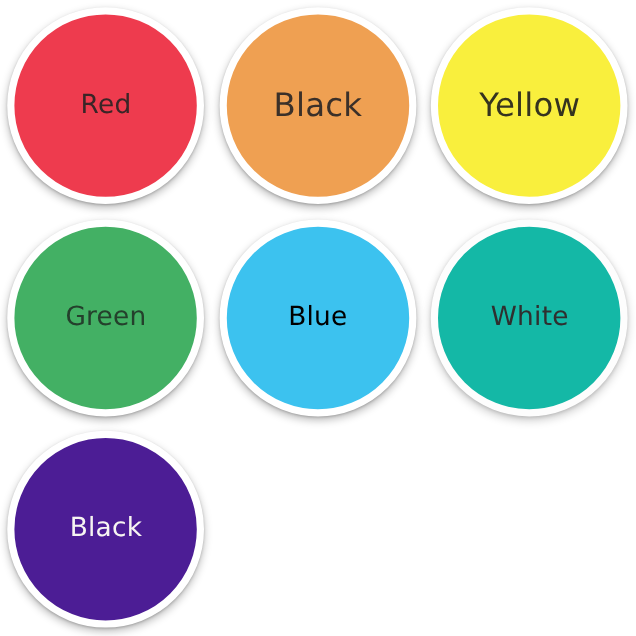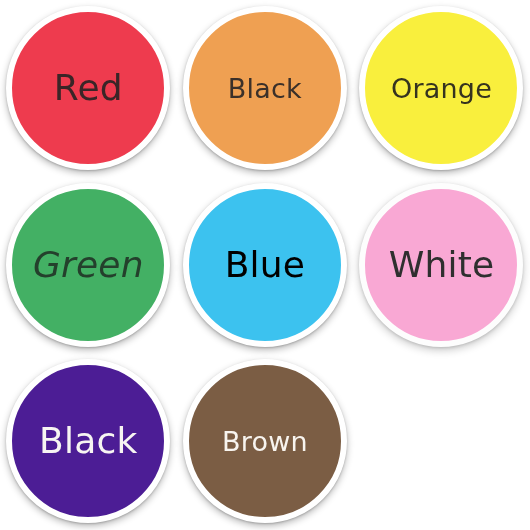--- a/index.html
+++ b/index.html
@@ -43,21 +43,21 @@
     box-sizing: border-box;
     border: 6px solid #ffffff;
     box-shadow: 0 3px 7px rgba(0,0,0,0.28), 0 1px 2px rgba(0,0,0,0.18);
   }
   .swatch.no-ring {
     border-color: #fdfdfd;
     box-shadow: 0 3px 8px rgba(0,0,0,0.22), 0 1px 3px rgba(0,0,0,0.13);
   }
   .swatch-label {
     font-family: "DejaVu Sans", sans-serif;
-    font-size: 36px;
+    font-size: 22px;
     font-weight: 400;
     letter-spacing: 0.2px;
     line-height: 1;
     text-align: center;
     user-select: none;
     white-space: nowrap;
   }
   .swatch-label.small {
     font-size: 27px;
   }
@@ -74,48 +74,43 @@
   </div>
 
   <div class="swatch-cell">
     <div class="swatch" style="background-color: rgb(239, 160, 82); border-color: rgb(255, 255, 255);">
       <span class="swatch-label small" style="color: rgb(59, 48, 41);">Black</span>
     </div>
   </div>
 
   <div class="swatch-cell">
     <div class="swatch" style="background-color: rgb(249, 239, 61); border-color: rgb(255, 255, 255);">
-      <span class="swatch-label small" style="color: rgb(53, 51, 31);">Orange</span>
+      <span class="swatch-label small" style="color: rgb(53, 51, 31);">Yellow</span>
     </div>
   </div>
 
   <div class="swatch-cell">
-    <div class="swatch" style="background-color: rgb(67, 176, 100); border-color: rgb(255, 255, 255); font-style: italic;">
+    <div class="swatch" style="background-color: rgb(67, 176, 100); border-color: rgb(255, 255, 255);">
       <span class="swatch-label" style="color: rgb(36, 64, 44);">Green</span>
     </div>
   </div>
 
   <div class="swatch-cell">
     <div class="swatch" style="background-color: rgb(60, 194, 239); border-color: rgb(255, 255, 255);">
       <span class="swatch-label" style="color: #000000;">Blue</span>
     </div>
   </div>
 
 
   <div class="swatch-cell">
-    <div class="swatch no-ring" style="background-color: #f9a8d4; border-color: rgb(253, 253, 253);">
+    <div class="swatch no-ring" style="background-color: #14b8a6; border-color: rgb(253, 253, 253);">
       <span class="swatch-label" style="color: rgb(47, 47, 47);">White</span>
     </div>
   </div>
 
   <div class="swatch-cell">
     <div class="swatch" style="background-color: #4c1d95; border-color: rgb(255, 255, 255);">
       <span class="swatch-label" style="color: rgb(247, 245, 242);">Black</span>
     </div>
   </div>
 
-  <div class="swatch-cell">
-    <div class="swatch" style="background-color: rgb(123, 93, 68); border-color: rgb(255, 255, 255);">
-      <span class="swatch-label small" style="color: rgb(248, 244, 239);">Brown</span>
-    </div>
-  </div>
 
 </div>
 
 </body></html>

